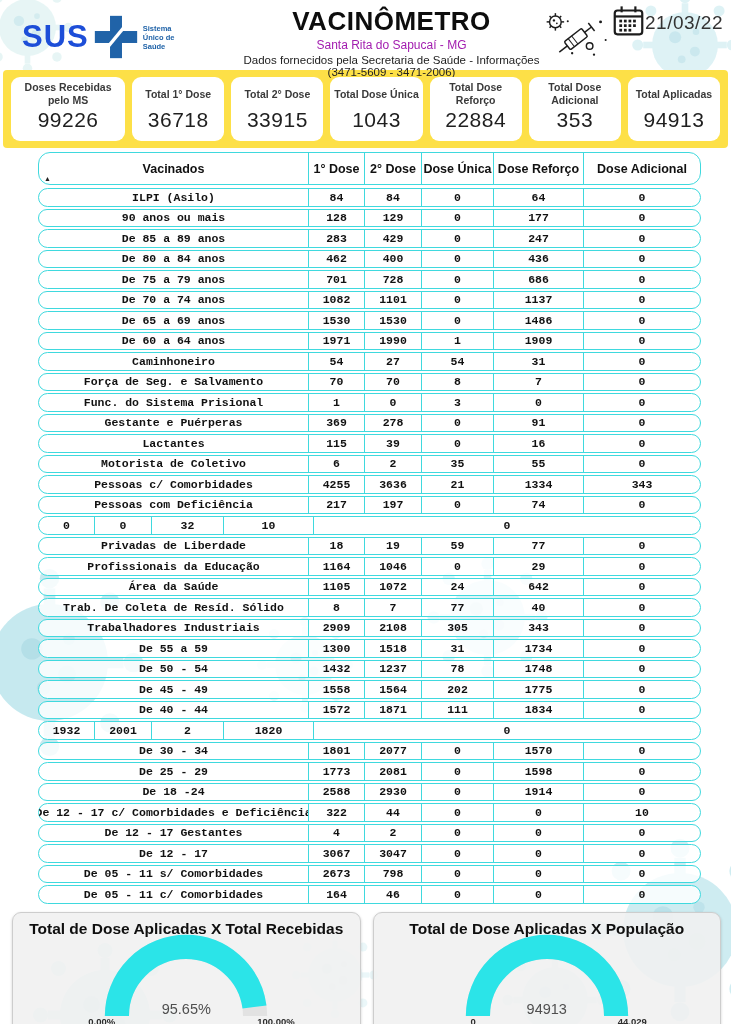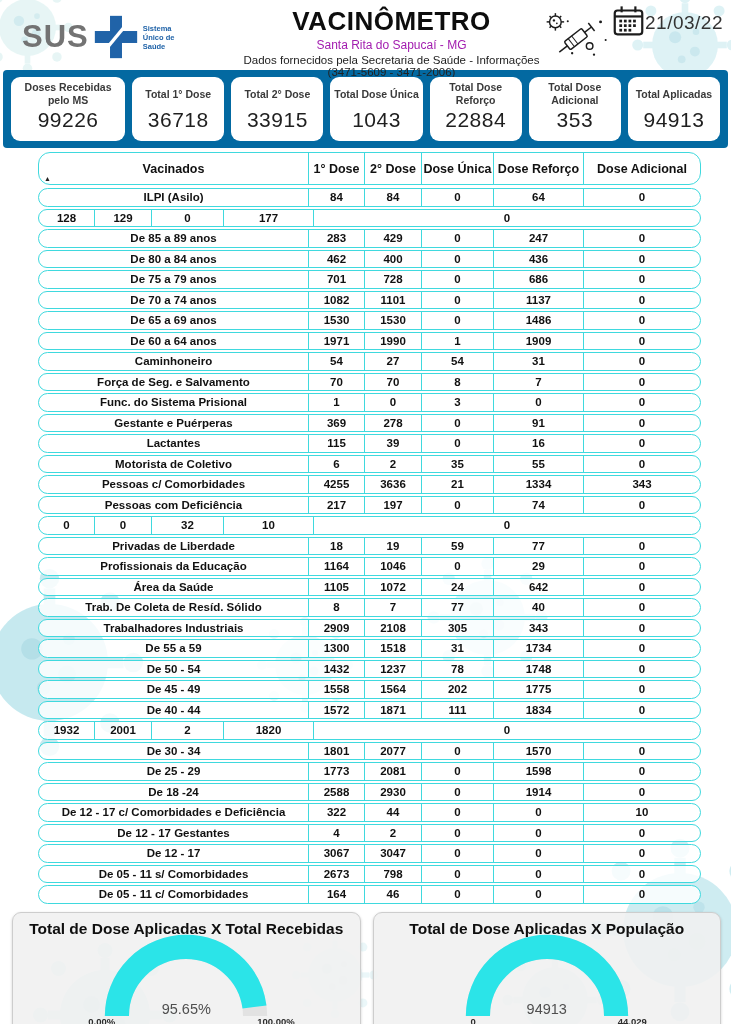--- a/index.html
+++ b/index.html
@@ -10,47 +10,47 @@
     width:731px; height:1024px;
     position:relative; overflow:hidden;
     color:#1b1b1b;
   }
   .layer { position:relative; z-index:1; }
   
   .wm { position:absolute; z-index:0; pointer-events:none; }
   
   .header { display:flex; align-items:flex-start; height:70px; padding:2px 8px 0 22px; }
   .logo { display:flex; align-items:center; margin-top:12px; width:218px; }
-  .logo-sus { font-size:31px; font-weight:700; color:#737373; letter-spacing:1px; }
+  .logo-sus { font-size:31px; font-weight:700; color:#1d4ed8; letter-spacing:1px; }
   .logo-cross { width:46px; height:46px; margin:0 4px; }
   .logo-sub { font-size:7.5px; font-weight:700; color:#2063A8; width:44px; line-height:1.2; }
   .head-center { flex:1; text-align:center; padding-top:4px; }
   .title { font-size:26px; font-weight:700; letter-spacing:.5px; color:#0d0d0d; }
   .subtitle { font-size:12px; color:#a21caf; margin-top:1px; }
   .infoline { font-size:11.5px; color:#222; margin-top:2px; }
   .head-right { display:flex; align-items:flex-start; width:180px; justify-content:flex-end; }
   .syr { width:92px; height:66px; }
   .cal-col { display:flex; flex-direction:row; align-items:center; margin-left:2px; }
   .cal { width:33px; height:33px; margin-top:3px; }
   .date { font-size:19px; color:#333; margin-top:6px; letter-spacing:.5px; }
   
-  .band { background:#0369a1; height:78px; margin:0 3px; border-radius:4px;
+  .band { background:#fde047; height:78px; margin:0 3px; border-radius:4px;
           display:flex; align-items:center; gap:7px; padding:0 8px; }
   .summary-card { background:#fff; border-radius:9px; height:64px; flex:1;
           display:flex; flex-direction:column; align-items:center; padding:4px 2px 0; }
   .summary-card.wide { flex:1.25; }
   .sc-label { font-size:10.5px; font-weight:700; color:#3a3a3a; text-align:center;
           line-height:1.2; min-height:26px; display:flex; align-items:center; justify-content:center; }
   .sc-value { font-size:21px; color:#1f1f1f; letter-spacing:.5px; margin-top:1px; }
   
   .vtable { margin:4px 30px 0 38px; width:663px; }
   .t-row, .t-head { display:flex; border:1.5px solid #3FD9DE; border-radius:12px;
           background:rgba(255,255,255,.82); margin-bottom:2px; }
   .t-head { height:33px; background:rgba(255,255,255,.92); margin-bottom:3px; }
-  .t-row { height:18.5px; }
+  .t-row { height:18.5px;font-family:Liberation Mono, monospace; }
   .t-cell { display:flex; align-items:center; justify-content:center;
           border-right:1.5px solid #3FD9DE; font-weight:700; font-size:11.5px; color:#111;
           overflow:hidden; white-space:nowrap; }
   .t-cell:last-child { border-right:none; }
   .t-head .t-cell { font-size:12.5px; position:relative; }
   .c0 { width:270px; position:relative; }
   .c1 { width:56px; } .c2 { width:57px; } .c3 { width:72px; } .c4 { width:90px; }
   .c5 { flex:1; }
   .sort-ico { position:absolute; left:5px; bottom:2px; font-size:7px; color:#222; line-height:1; }
   
@@ -241,20 +241,21 @@
     <div id="tbody">
         <div class="t-row">
           <div class="t-cell c0">ILPI (Asilo)</div>
           <div class="t-cell c1">84</div>
           <div class="t-cell c2">84</div>
           <div class="t-cell c3">0</div>
           <div class="t-cell c4">64</div>
           <div class="t-cell c5">0</div>
         </div>
         <div class="t-row">
+          <div class="t-cell c0">90 anos ou mais</div>
           <div class="t-cell c1">128</div>
           <div class="t-cell c2">129</div>
           <div class="t-cell c3">0</div>
           <div class="t-cell c4">177</div>
           <div class="t-cell c5">0</div>
         </div>
         <div class="t-row">
           <div class="t-cell c0">De 85 a 89 anos</div>
           <div class="t-cell c1">283</div>
           <div class="t-cell c2">429</div>

